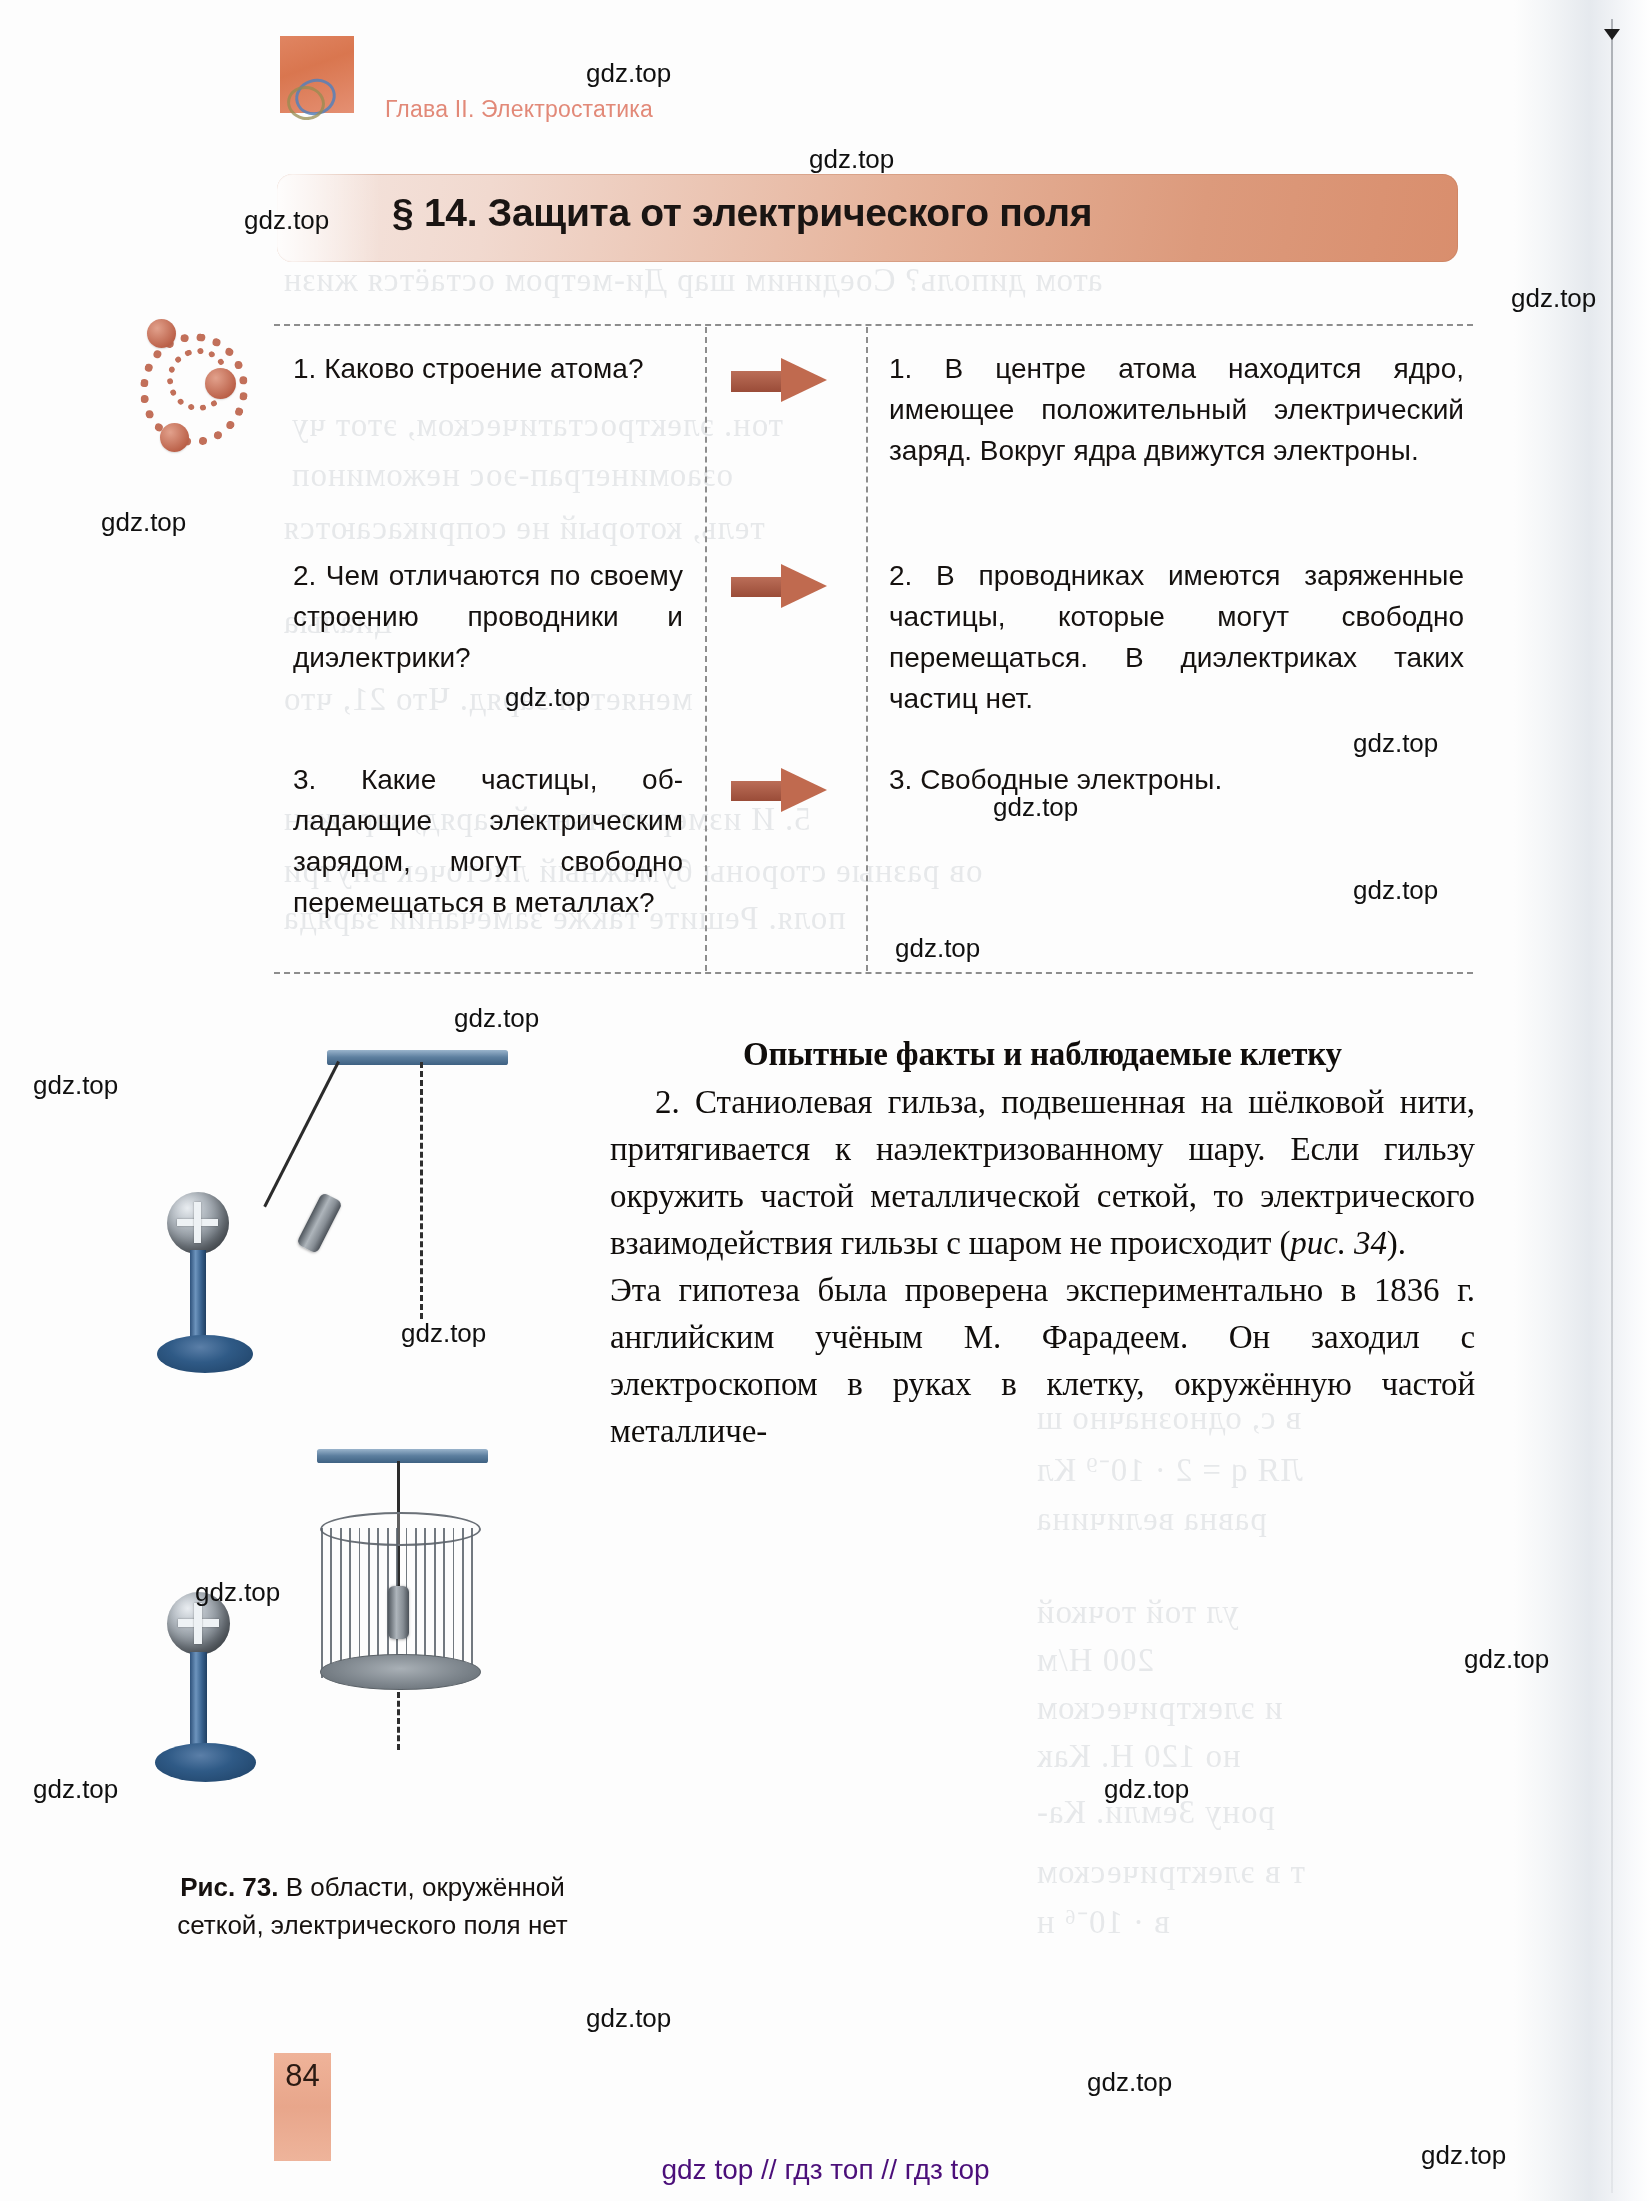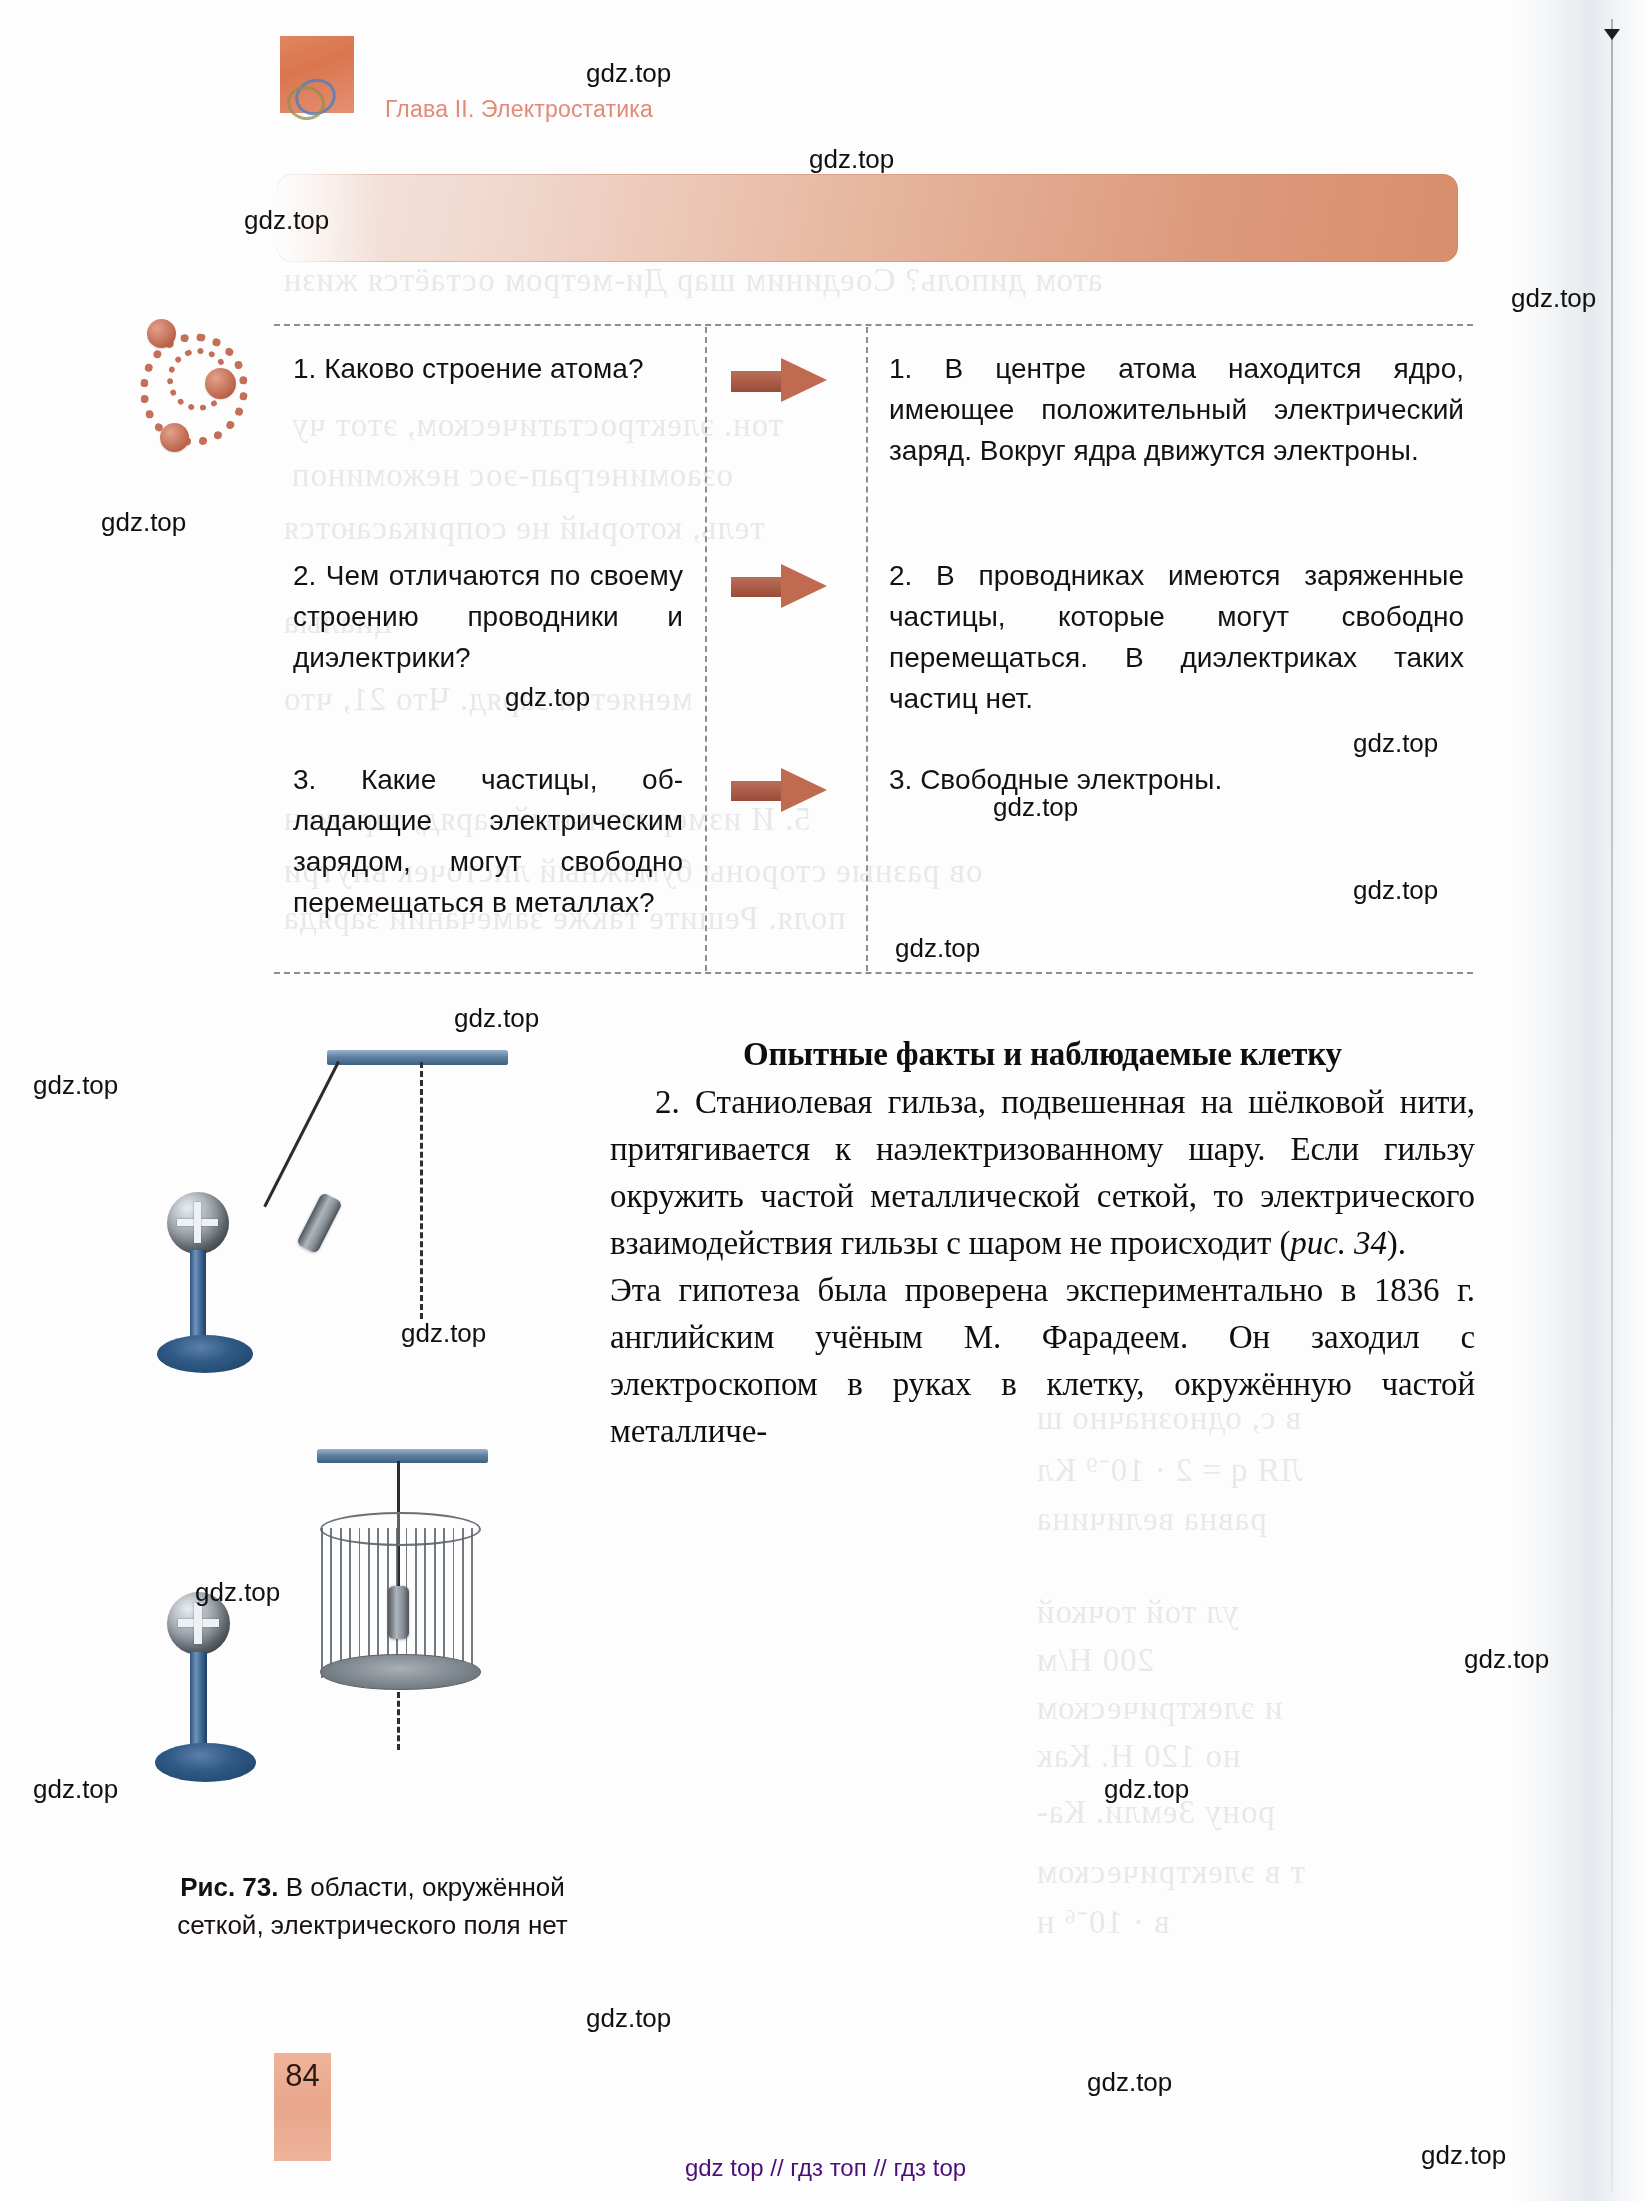--- a/index.html
+++ b/index.html
@@ -338,21 +338,21 @@
     font-family: "Liberation Sans", sans-serif;
   }
 
   
   #footer-watermark {
     position: absolute;
     left: 0; top: 2154px;
     width: 1651px;
     text-align: center;
     color: #4b0f7a;
-    font-size: 24px;
+    font-size: 28px;
     font-family: "Liberation Sans", sans-serif;
   }
 
   
   .wm {
     position: absolute;
     color: #101010;
     font-size: 26px;
     font-family: "Liberation Sans", sans-serif;
     white-space: nowrap;
@@ -403,20 +403,21 @@
   <div id="page-edge-tip"></div>
 
 
   <div id="chapter-swatch">
     <div class="ring-blue"></div>
     <div class="ring-olive"></div>
   </div>
   <div id="chapter-label">Глава II. Электростатика</div>
 
   <div id="section-bar"></div>
+  <div id="section-title">§ 14. Защита от электрического поля</div>
 
   <div id="qa-block">
 
     <div class="qa-top-rule"></div>
     <div class="qa-bottom-rule"></div>
     <div class="qa-vrule" id="qa-vrule-1"></div>
     <div class="qa-vrule" id="qa-vrule-2"></div>
 
     <div id="atom-icon">
       <div class="orbit orbit-outer"></div>

